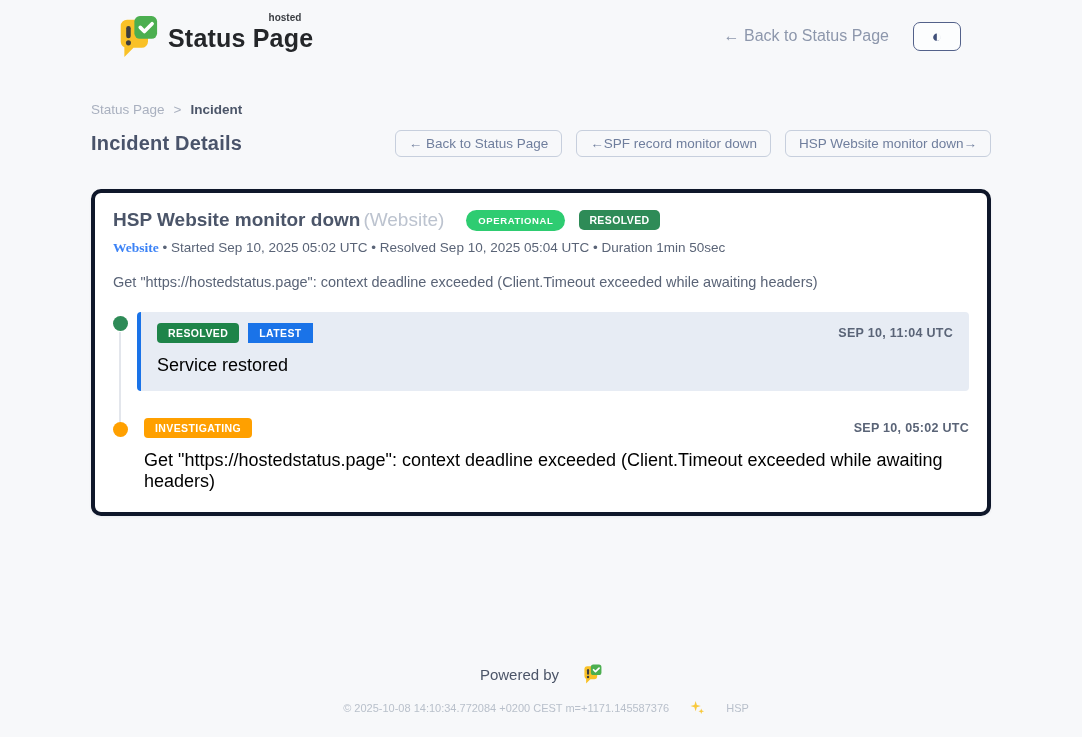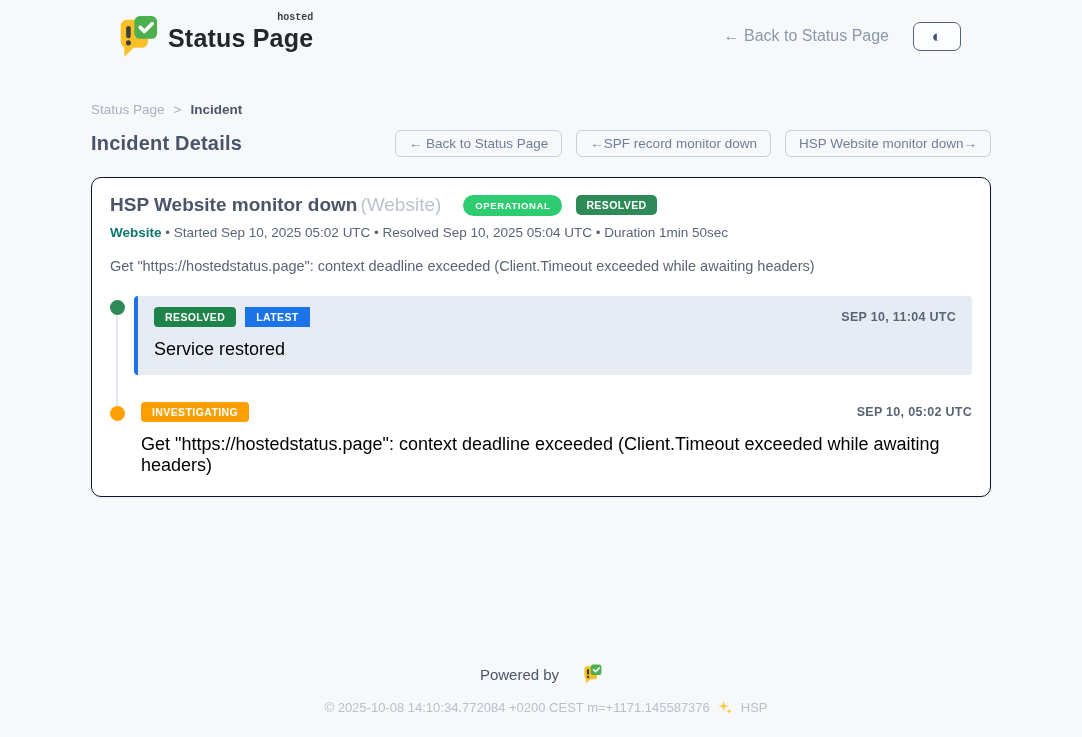--- a/index.html
+++ b/index.html
@@ -9,49 +9,49 @@
     font-family:"Liberation Sans",sans-serif;
     display:flex;flex-direction:column;
   }
   
   .header{display:flex;align-items:center;justify-content:space-between;
     padding:14px 121px 0 118px;height:58px;box-sizing:border-box;flex:none;}
   .logo{display:flex;align-items:flex-start;gap:10px;cursor:pointer;}
   .logo svg{width:40px;height:43px;flex:none;}
   .logo-text{position:relative;padding-top:9px;}
   .brand{font-size:25px;font-weight:700;color:#242629;letter-spacing:.2px;}
-  .hosted{position:absolute;top:-3px;right:0;font-size:10px;color:#3b3e43;font-weight:600;font-family:Liberation Mono, monospace;}
+  .hosted{position:absolute;top:-3px;right:12px;font-size:10px;color:#3b3e43;font-weight:600;}
   .header-right{display:flex;align-items:center;gap:24px;}
   .back-link{color:#8d97ac;font-size:16px;text-decoration:none;cursor:pointer;}
   .theme-toggle{width:48px;height:29px;border:1.5px solid #53618a;border-radius:7px;
     background:#fcfdfe;color:#41507a;font-size:17px;line-height:1;
     display:flex;align-items:center;justify-content:center;cursor:pointer;padding:0;}
   
   main{width:900px;margin:0 auto;flex:none;}
   .breadcrumb{margin-top:44px;font-size:13.5px;color:#a9b0bf;display:flex;gap:9px;align-items:center;}
   .breadcrumb .crumb-link{cursor:pointer;}
   .breadcrumb .current{color:#4c5669;font-weight:700;}
   .title-row{display:flex;align-items:center;justify-content:space-between;margin-top:13px;}
   h1{font-size:20px;color:#49536a;margin:0;font-weight:700;letter-spacing:.2px;}
   .nav-buttons{display:flex;gap:14px;}
   .nav-buttons button{border:1px solid #c7cfdd;background:transparent;color:#6f7e9d;
     font-size:13.5px;padding:5px 13px;border-radius:6px;font-family:inherit;cursor:pointer;white-space:nowrap;}
   
-  .card{margin-top:20px;background:#fff;border:1px solid #0f172a;border-radius:10px;
+  .card{margin-top:32px;background:#fff;border:4px solid #0f172a;border-radius:10px;
     box-shadow:0 1px 3px rgba(25,35,60,.06);padding:16px 18px 20px;box-sizing:border-box;}
   .card-title-row{display:flex;align-items:center;gap:8px;}
   h2{margin:0;font-size:19px;font-weight:700;color:#4b5569;}
   h2 .component{color:#bcc3cf;font-weight:400;margin-left:3px;}
   .badge{color:#fff;font-weight:700;white-space:nowrap;}
   .badge.operational{background:var(--operational);border-radius:999px;font-size:9.5px;
     letter-spacing:.6px;padding:5px 12px;margin-left:14px;}
   .badge.resolved-dark{background:var(--resolved-dark);border-radius:5px;font-size:10.5px;
     letter-spacing:.4px;padding:4px 10px;margin-left:6px;}
   .meta{margin:9px 0 0;font-size:13.5px;color:#5a6477;}
-  .meta b{color:#0f766e;}
+  .meta b{color:#3b82f6;font-family:Liberation Serif, serif;}
   .description{margin:18px 0 0;font-size:14.5px;color:#5a6477;}
   
   .timeline{margin-top:22px;position:relative;}
   .connector{position:absolute;left:6px;top:20px;height:98px;width:2px;background:#e3e6ec;}
   .t-entry{display:flex;align-items:flex-start;position:relative;}
   .t-entry + .t-entry{margin-top:27px;}
   .dot-col{width:24px;flex:none;display:flex;padding-top:4px;}
   .dot{width:15px;height:15px;border-radius:50%;position:relative;z-index:1;}
   .dot.green{background:var(--dot-green);}
   .dot.orange{background:var(--investigating);}
@@ -62,21 +62,21 @@
   .badge.latest{background:var(--latest);border-radius:0;font-size:10.5px;padding:4px 11px;letter-spacing:.4px;}
   .badge.investigating{background:var(--investigating);border-radius:4px;font-size:10.5px;padding:4px 11px;letter-spacing:.4px;}
   .t-date{margin-left:auto;font-size:12.5px;font-weight:700;color:#5a6477;letter-spacing:.3px;}
   .t-msg{margin:12px 0 0;font-size:18px;color:#000000;}
   .t-plain{flex:1;padding-left:7px;}
   
   footer{margin-top:auto;text-align:center;padding-bottom:22px;flex:none;}
   .powered{display:flex;align-items:center;justify-content:center;gap:24px;font-size:15px;color:#4c5568;}
   .powered svg{width:19px;height:20px;}
   .mini-logo{cursor:pointer;display:flex;align-items:center;}
-  .copyright{margin-top:16px;font-size:13px;color:#b9c0cb;display:flex;align-items:center;justify-content:center;gap:8px;padding-left:10px;}
+  .copyright{margin-top:16px;font-size:11px;color:#b9c0cb;display:flex;align-items:center;justify-content:center;gap:21px;padding-left:10px;}
   .sparkles{display:flex;align-items:center;}
 </style>
 </head>
 <body>
 
 <header class="header">
   <div class="logo">
     <svg viewBox="0 0 44 47">
       <path d="M10 5 H26 A7 7 0 0 1 33 12 V29 A7 7 0 0 1 26 36 H17 L7 46 V35.2 A7 7 0 0 1 3 29 V12 A7 7 0 0 1 10 5 Z" fill="#f9c127"></path>
       <rect x="9" y="12" width="5" height="13.5" rx="2.5" fill="#3d3d3f"></rect>

